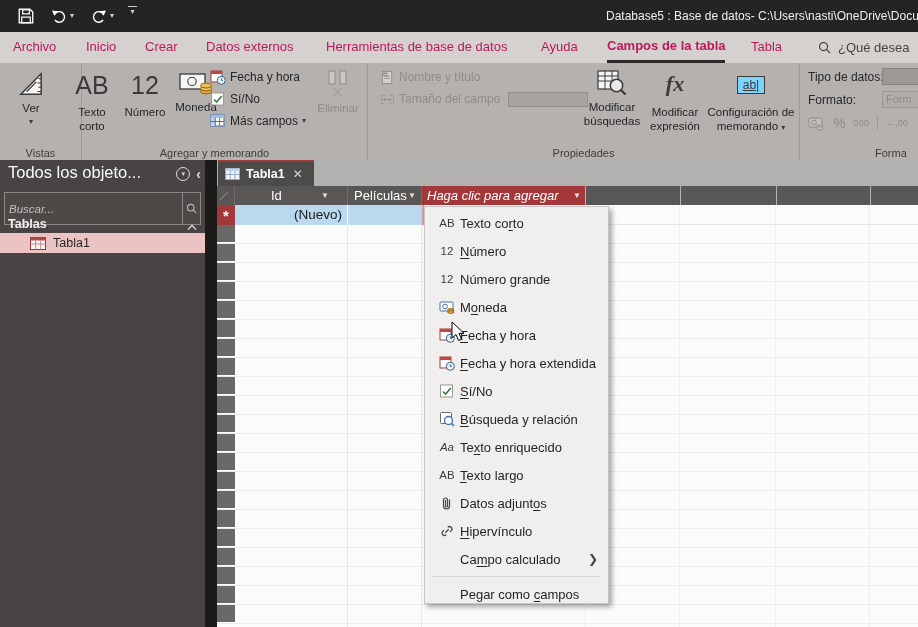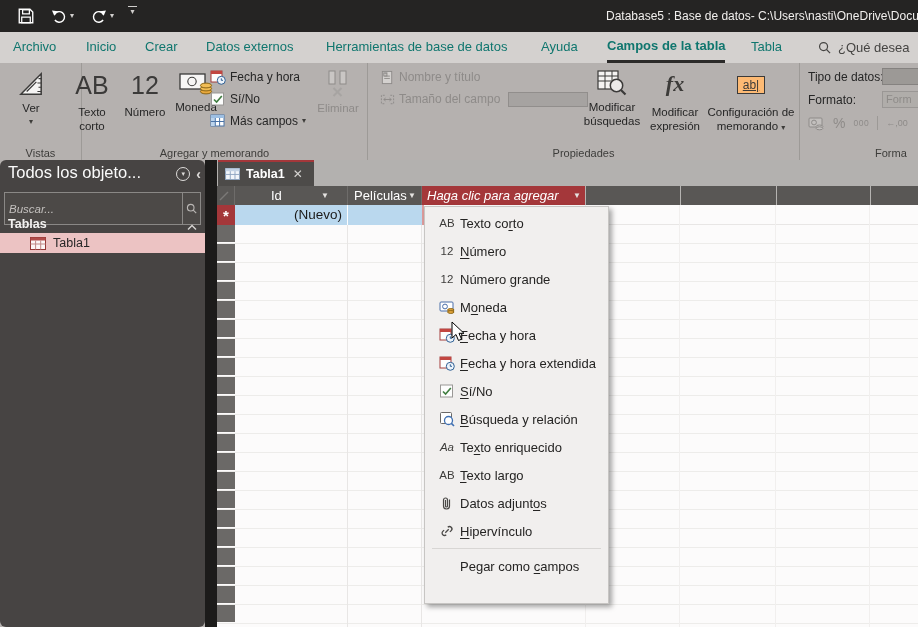--- a/index.html
+++ b/index.html
@@ -7,47 +7,47 @@
   .app { position:relative; width:918px; height:627px; overflow:hidden; background:#b5b1af; }
 
   
   .titlebar { position:absolute; left:0; top:0; width:918px; height:32px; background:#252423; color:#fff; }
   .qat-btn { position:absolute; top:6px; height:20px; display:flex; align-items:center; gap:2px; color:#e8e6e4; cursor:default; }
   .caret { font-size:8px; color:#d0cecc; line-height:1; }
   .title-text { position:absolute; left:606px; top:9px; font-size:12px; color:#f1efed; white-space:nowrap; }
 
   
   .tabrow { position:absolute; left:0; top:32px; width:918px; height:31px; background:#d4d1cf; }
-  .rtab { position:absolute; top:0; height:31px; line-height:30px; font-size:13px; color:#0f766e; white-space:nowrap; }
+  .rtab { position:absolute; top:0; height:31px; line-height:30px; font-size:13px; color:#be185d; white-space:nowrap; }
   .rtab.active { font-weight:bold; border-bottom:3px solid #2b2a29; line-height:28px; }
   .tellme { position:absolute; top:0; height:31px; line-height:30px; font-size:13px; color:#454442; display:flex; align-items:center; gap:7px; }
 
   
   .ribbon { position:absolute; left:0; top:63px; width:918px; height:97px; background:#b5b1af; }
   .rgroup { position:absolute; top:0; height:97px; border-right:1px solid #9d9a97; }
   .rlabel { position:absolute; bottom:1px; left:0; right:0; text-align:center; font-size:11px; color:#3d3c3a; white-space:nowrap; }
   .bigbtn { position:absolute; top:2px; display:flex; flex-direction:column; align-items:center; text-align:center; }
   .bigbtn .blabel { font-size:11.5px; color:#262626; line-height:1.25; margin-top:2px; }
   .bigbtn.disabled .blabel { color:#8e8b89; }
   .bigglyph { font-size:25px; color:#3b3a39; line-height:1; margin-top:8px; height:30px; }
   .smallrow { display:flex; align-items:center; gap:4px; height:22px; font-size:12px; color:#262626; white-space:nowrap; }
   .smallrow.disabled { color:#8e8b89; }
   .smallstack { position:absolute; top:3px; }
   .fieldbox { display:inline-block; width:80px; height:15px; background:#a6a3a1; border:1px solid #918e8c; margin-left:4px; }
   .fx { font-family:"Liberation Serif", serif; font-style:italic; font-weight:bold; font-size:22px; color:#3c3b39; margin-top:6px; height:32px; }
   .abbox { margin-top:10px; height:28px; }
-  .abbox span { display:inline-block; border:1px solid #3b3a39; font-size:12px; color:#3b3a39; padding:1px 5px; background:#fdba74;text-decoration:underline; }
+  .abbox span { display:inline-block; border:1px solid #3b3a39; font-size:12px; color:#3b3a39; padding:1px 5px; background:#7dd3fc;text-decoration:underline; }
   .fmt-row { position:absolute; left:8px; font-size:12px; color:#262626; height:18px; display:flex; align-items:center; }
   .fmt-box { position:absolute; height:17px; border:1px solid #858280; background:#9c9996; }
   .fmt-box2 { position:absolute; height:17px; border:1px solid #9a9795; background:#b0adaa; font-size:11px; color:#8e8b89; padding:1px 3px; overflow:hidden; white-space:nowrap; }
   .fmticons { position:absolute; left:8px; top:52px; display:flex; align-items:center; gap:8px; color:#8e8b89; }
   .vdiv { width:1px; height:14px; background:#9c9996; }
 
   
-  .navpane { position:absolute; left:0; top:160px; width:205px; height:467px; background:#474443;border-radius:6px; }
+  .navpane { position:absolute; left:0; top:160px; width:205px; height:467px; background:#474443; }
   .nav-title { position:absolute; left:8px; top:3px; font-size:16.5px; color:#fafafa; }
   .nav-title-icons { position:absolute; right:4px; top:7px; display:flex; align-items:center; gap:6px; }
   .circ { width:14px; height:14px; border:1px solid #dedcda; border-radius:50%; color:#dedcda; font-size:7px; display:flex; align-items:center; justify-content:center; }
   .shutter { color:#dedcda; font-size:14px; font-weight:bold; line-height:1; }
   .nav-search { position:absolute; left:4px; top:32px; width:197px; height:33px; border:1px solid #8a8886; background:#4c4947; display:flex; align-items:center; }
   .nav-search .ph { flex:1; font-size:11.5px; font-style:italic; color:#c3c0be; padding-left:4px; }
   .nav-search .mag { width:18px; height:100%; border-left:1px solid #8a8886; display:flex; align-items:center; justify-content:center; }
   .nav-section { position:absolute; left:0; top:53px; width:205px; height:18px; display:flex; align-items:flex-end; justify-content:space-between; padding:0 8px; }
   .nav-section .sl { font-size:12.5px; font-weight:bold; color:#f3f2f1; }
   .nav-item { position:absolute; left:0; top:73px; width:205px; height:20px; background:#ecc3c3; display:flex; align-items:center; gap:7px; padding-left:30px; }
@@ -515,20 +515,25 @@
           <span class="ml">Datos adjunt<u>o</u>s</span>
         </div>
         <div class="menu-item">
           <span class="mi">
             <svg width="16" height="16" viewBox="0 0 16 16">
               <path d="M6.3 9.7 l3.4-3.4 M8.8 4.2 a2.4 2.4 0 0 1 3.4 3.4 l-1.3 1.3 M7.2 11.8 a2.4 2.4 0 0 1 -3.4-3.4 l1.3-1.3" fill="none" stroke="#4a4846" stroke-width="1.3"></path>
             </svg>
           </span>
           <span class="ml"><u>H</u>ipervínculo</span>
         </div>
+        <div class="menu-item">
+          <span class="mi"></span>
+          <span class="ml">Ca<u>m</u>po calculado</span>
+          <span class="subarrow">❯</span>
+        </div>
         <div class="menu-sep"></div>
         <div class="menu-item">
           <span class="mi"></span>
           <span class="ml">Pegar como <u>c</u>ampos</span>
         </div>
       </div>
 
     <svg class="cursor" style="left:234px;top:161px" width="16" height="22" viewBox="0 0 16 22">
       <path d="M1 1 L1 17 L5 13.5 L7.5 19.5 L10.5 18.2 L8 12.3 L13 12.3 Z" fill="#fff" stroke="#000" stroke-width="1"></path>
     </svg>

